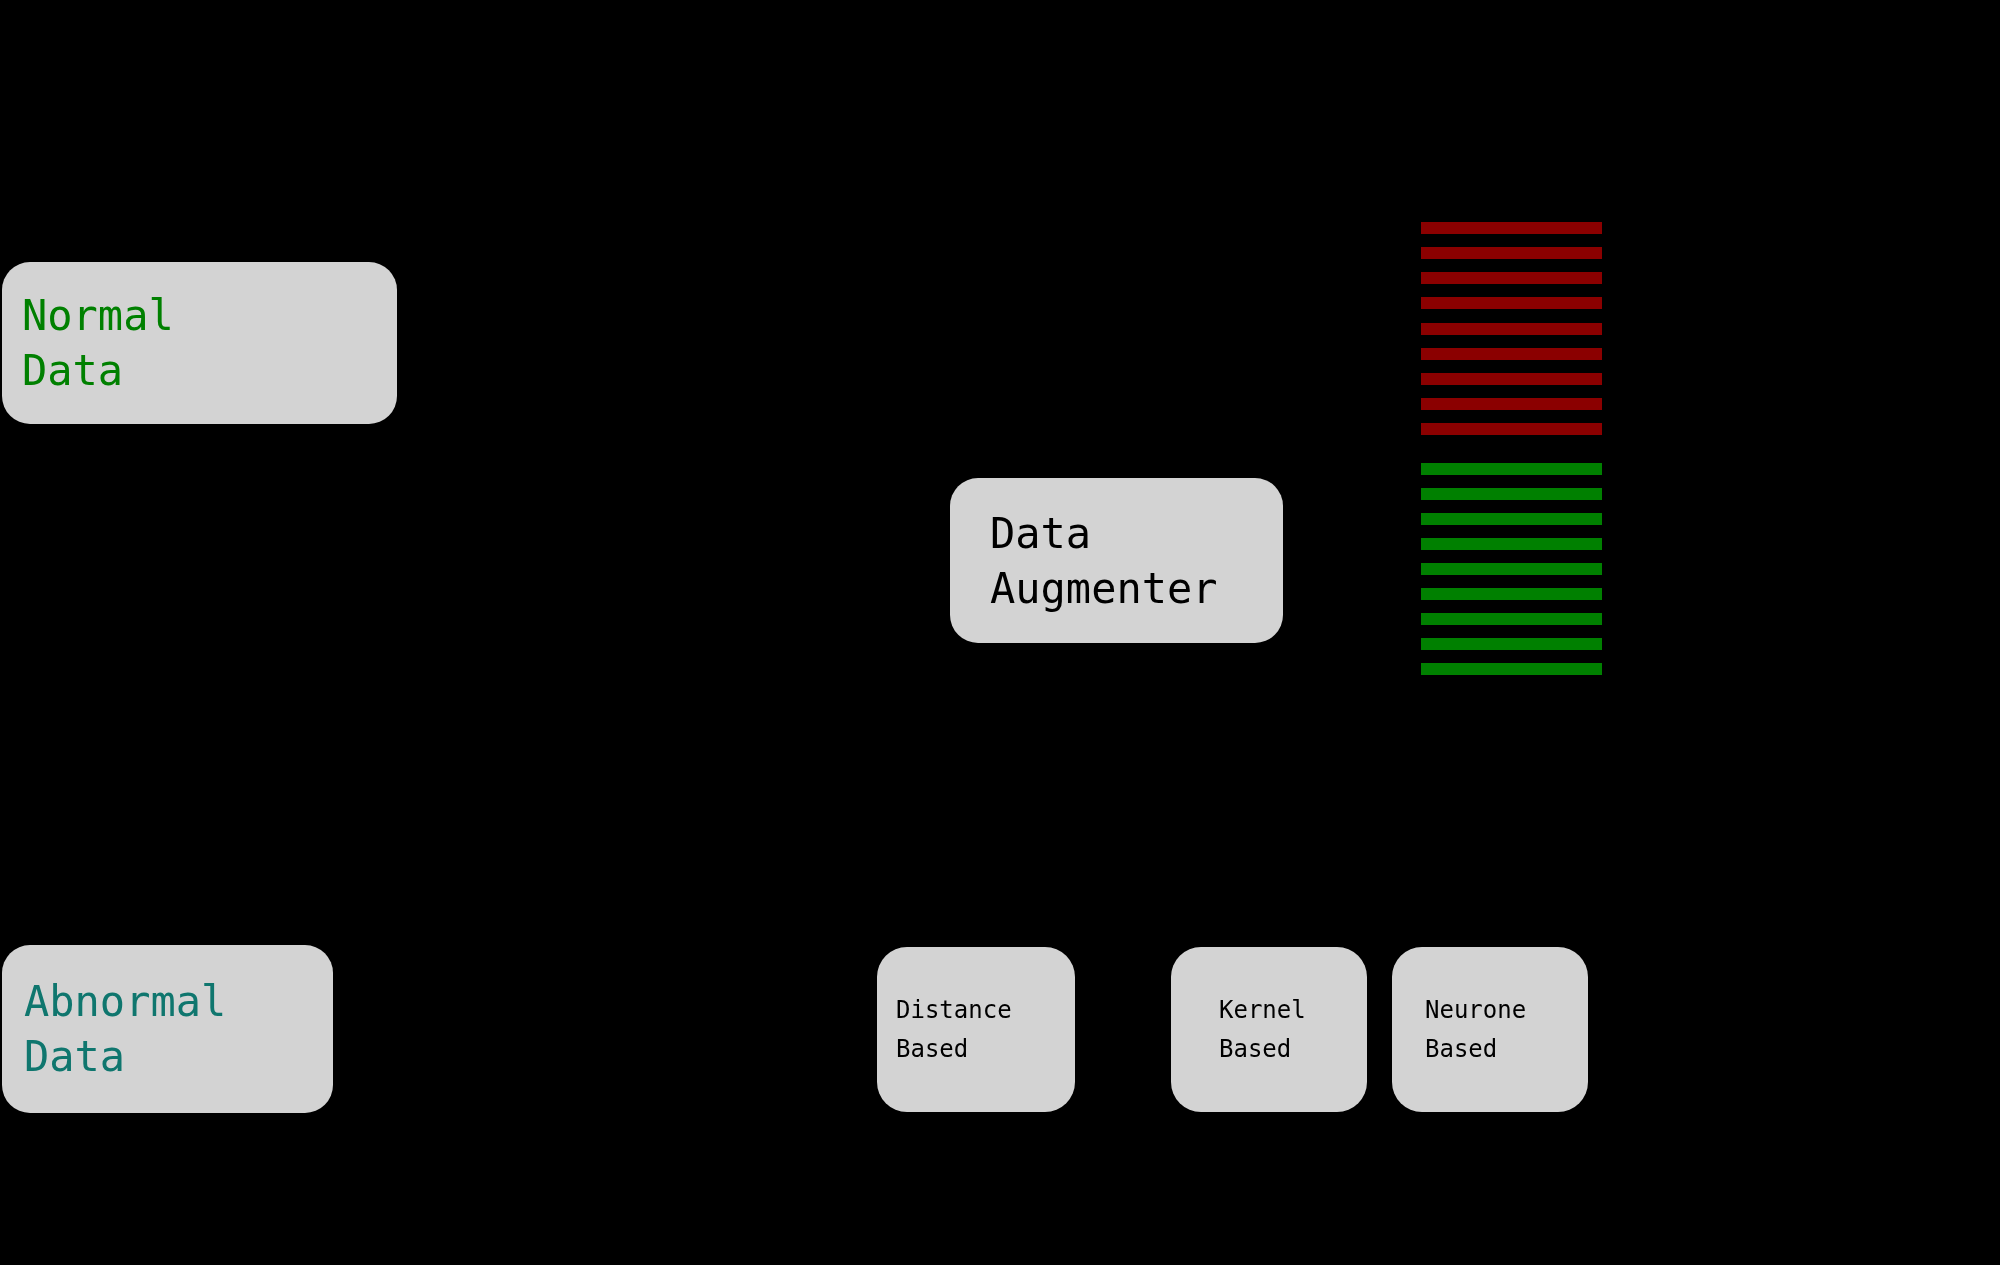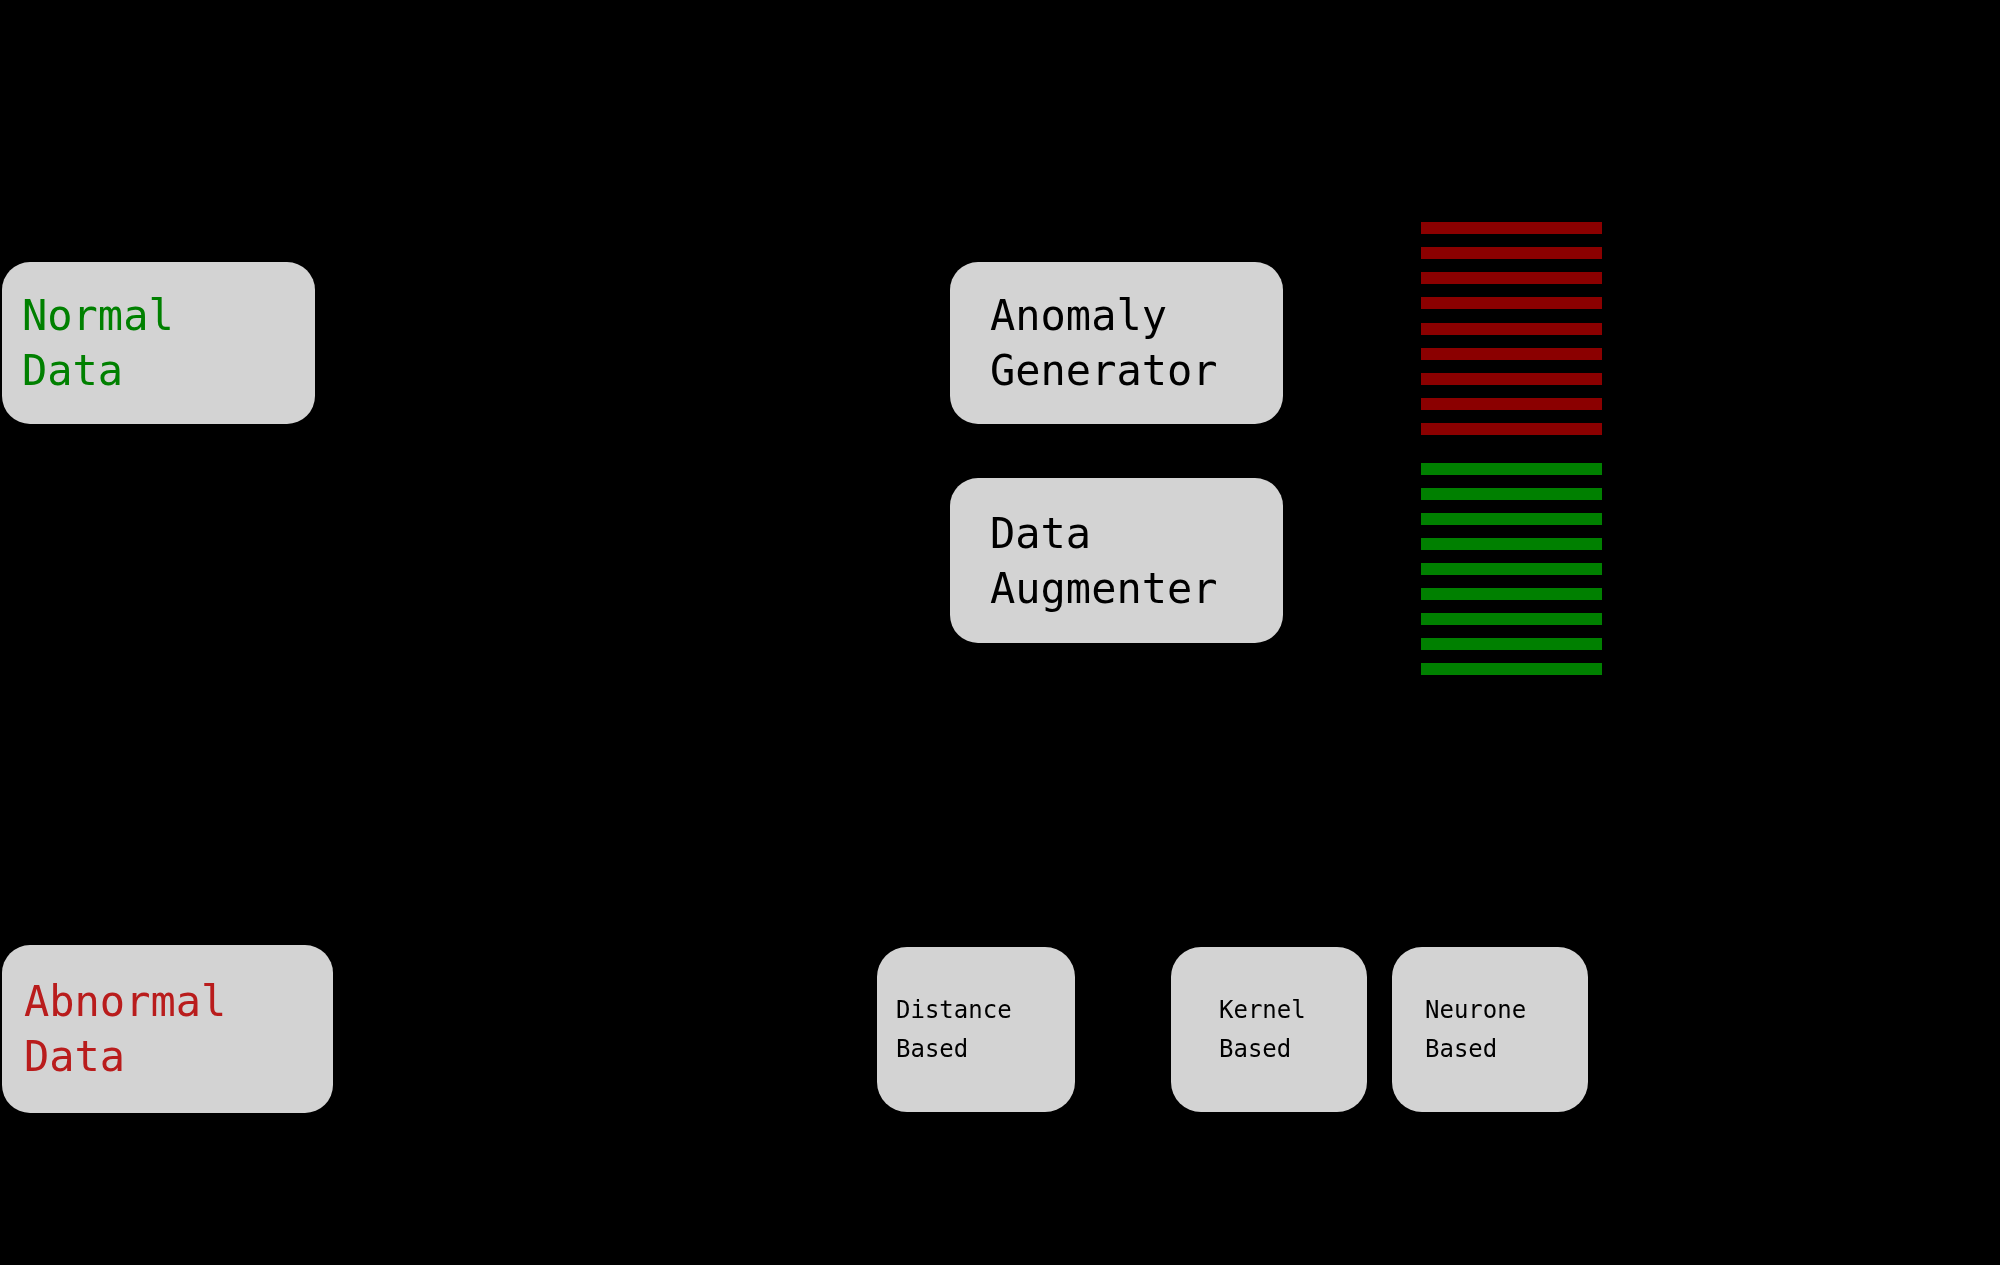--- a/index.html
+++ b/index.html
@@ -22,21 +22,21 @@
   .node .label{
     white-space:pre-line;
     font-size:42px;
     line-height:55px;
     color:#000;
   }
   .node.small .label{
     font-size:24px;
     line-height:39px;
   }
-  #node-normal-data   {left:2px;   top:262px; width:313px; height:162px; padding-left:20px;}
+  #node-normal-data   {left:2px;   top:262px; width:395px; height:162px; padding-left:20px;}
   #node-anomaly-generator{left:950px; top:262px; width:333px; height:162px; padding-left:40px;}
   #node-data-augmenter{left:950px; top:478px; width:333px; height:165px; padding-left:40px;}
   #node-abnormal-data {left:2px;   top:945px; width:331px; height:168px; padding-left:22px;}
   #node-distance-based{left:877px; top:947px; width:198px; height:165px; padding-left:19px; border-radius:30px;}
   #node-kernel-based  {left:1171px;top:947px; width:196px; height:165px; padding-left:38px; border-radius:30px;}
   #node-neurone-based {left:1392px;top:947px; width:196px; height:165px; padding-left:33px; border-radius:30px;}
 
   .stripes{
     position:absolute;
     left:1421px;
@@ -52,32 +52,28 @@
 </head>
 <body>
 
 <div id="canvas">
 
   <div class="node" id="node-normal-data" style="background: rgb(211, 211, 211);">
     <div class="label" style="color: rgb(0, 128, 0);">Normal
 Data</div>
   </div>
 
-  <div class="node" id="node-anomaly-generator" style="background: rgb(211, 211, 211);">
-    <div class="label" style="color: rgb(0, 0, 0);">Anomaly
-Generator</div>
-  </div>
 
   <div class="node" id="node-data-augmenter" style="background: rgb(211, 211, 211);">
     <div class="label" style="color: rgb(0, 0, 0);">Data
 Augmenter</div>
   </div>
 
   <div class="node" id="node-abnormal-data" style="background: rgb(211, 211, 211);">
-    <div class="label" style="color: #b91c1c;">Abnormal
+    <div class="label" style="color: #0f766e;">Abnormal
 Data</div>
   </div>
 
   <div class="node small" id="node-distance-based" style="background: rgb(211, 211, 211);">
     <div class="label" style="color: rgb(0, 0, 0);">Distance
 Based</div>
   </div>
 
   <div class="node small" id="node-kernel-based" style="background: rgb(211, 211, 211); padding-left: 48px;">
     <div class="label" style="color: rgb(0, 0, 0);">Kernel

